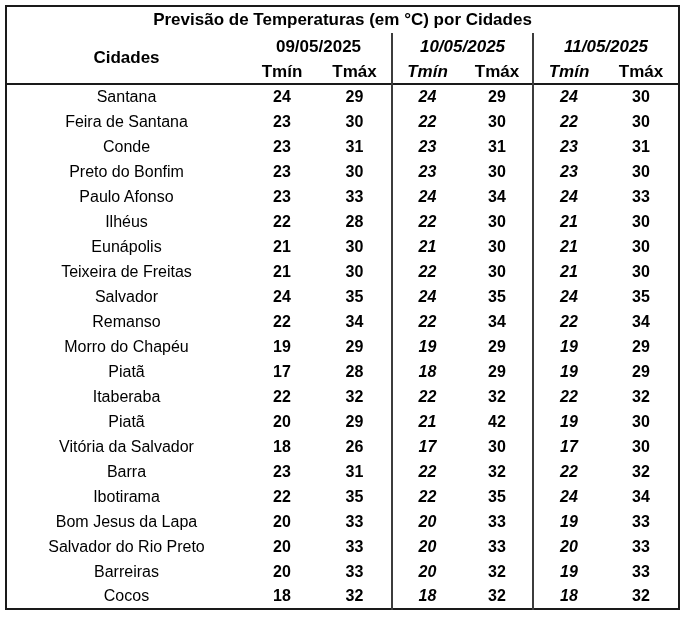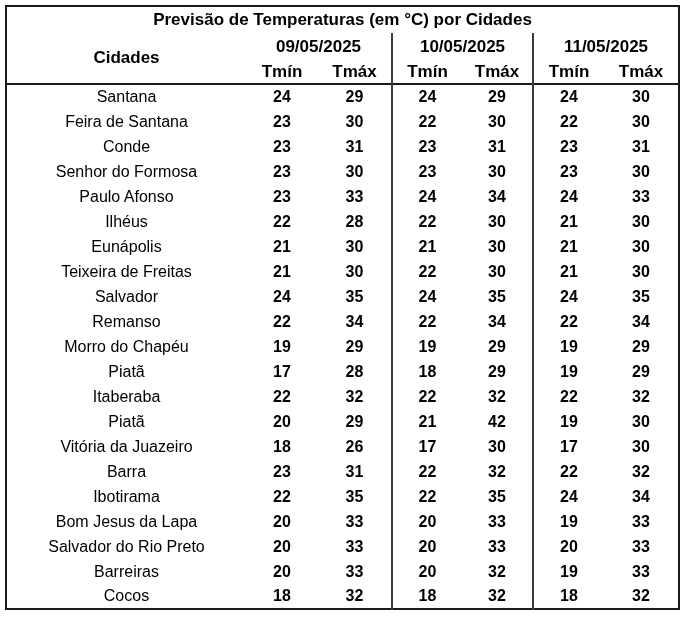--- a/index.html
+++ b/index.html
@@ -52,21 +52,21 @@
   }
   thead { border-bottom: 2px solid var(--border, #1a1a1a); }
 
   tbody td {
     height: 25px;
     font-size: 16px;
   }
   tbody td.city { font-weight: normal; }
   tbody td.temp { font-weight: bold; }
 
-  .grp-start { border-left: 2px solid var(--divider, #3c3c3c); }
+  .grp-start { border-left: 2px solid var(--divider, #3c3c3c); font-style: italic; }
 </style>
 </head>
 <body>
 
 <table class="forecast-table">
   <colgroup>
     <col class="c-city">
     <col class="c-tmin1">
     <col class="c-tmax1">
     <col class="c-tmin2">
@@ -115,21 +115,21 @@
       <tr>
         <td class="city">Conde</td>
         <td class="temp">23</td>
         <td class="temp">31</td>
         <td class="temp grp-start">23</td>
         <td class="temp">31</td>
         <td class="temp grp-start">23</td>
         <td class="temp">31</td>
       </tr>
       <tr>
-        <td class="city">Senhor do Formosa</td>
+        <td class="city">Preto do Bonfim</td>
         <td class="temp">23</td>
         <td class="temp">30</td>
         <td class="temp grp-start">23</td>
         <td class="temp">30</td>
         <td class="temp grp-start">23</td>
         <td class="temp">30</td>
       </tr>
       <tr>
         <td class="city">Paulo Afonso</td>
         <td class="temp">23</td>
@@ -214,21 +214,21 @@
       <tr>
         <td class="city">Piatã</td>
         <td class="temp">20</td>
         <td class="temp">29</td>
         <td class="temp grp-start">21</td>
         <td class="temp">42</td>
         <td class="temp grp-start">19</td>
         <td class="temp">30</td>
       </tr>
       <tr>
-        <td class="city">Vitória da Juazeiro</td>
+        <td class="city">Vitória da Salvador</td>
         <td class="temp">18</td>
         <td class="temp">26</td>
         <td class="temp grp-start">17</td>
         <td class="temp">30</td>
         <td class="temp grp-start">17</td>
         <td class="temp">30</td>
       </tr>
       <tr>
         <td class="city">Barra</td>
         <td class="temp">23</td>

